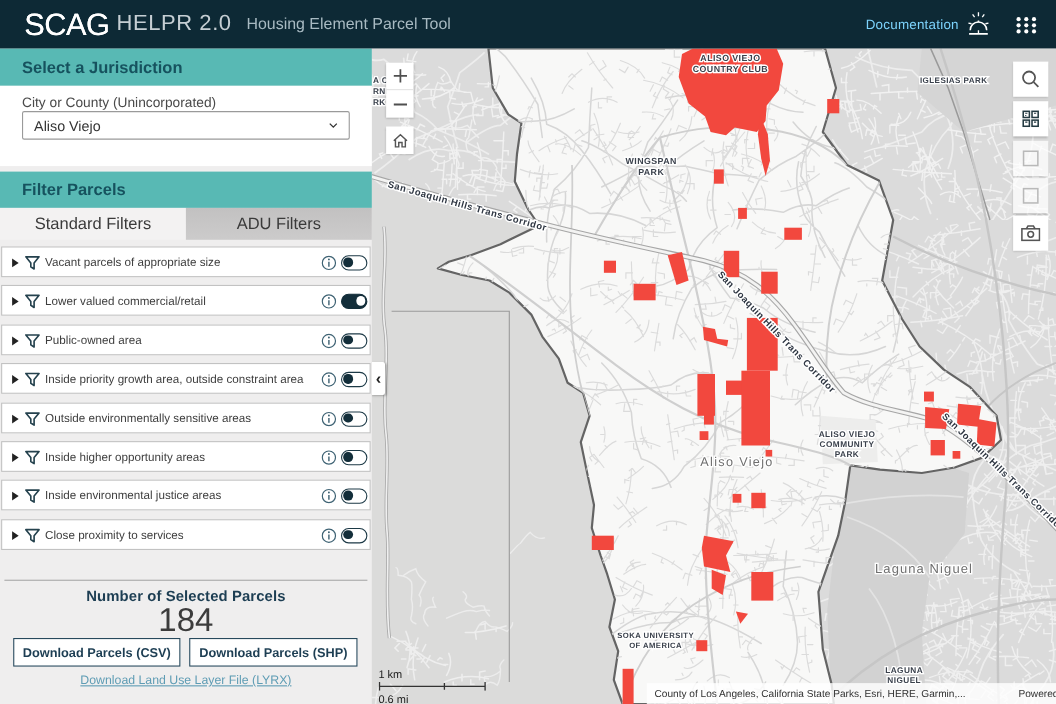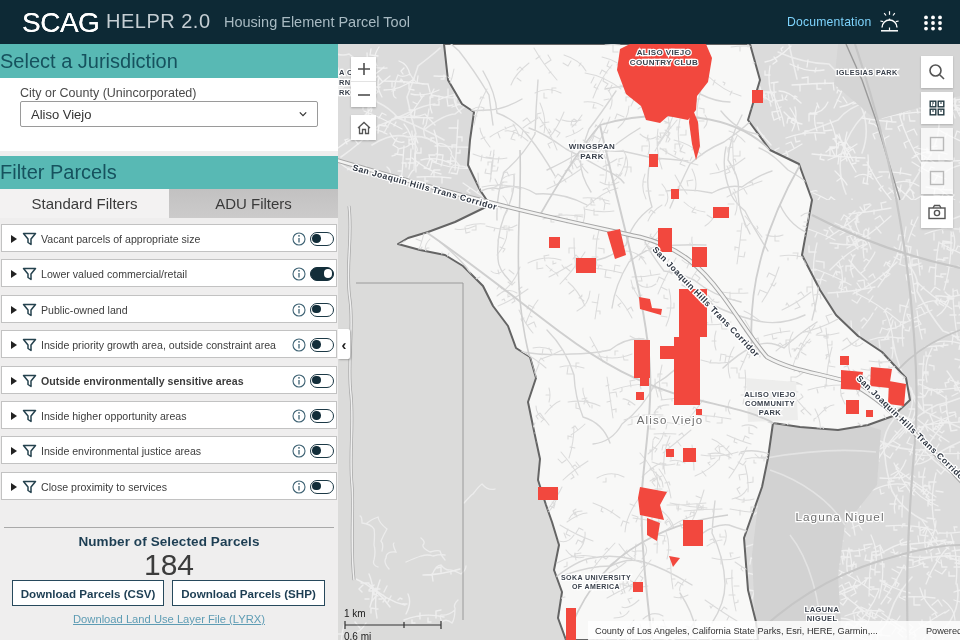--- a/index.html
+++ b/index.html
@@ -10,21 +10,21 @@
   #hdr { position:absolute; left:0; top:0; width:960px; height:44px; background:#0d2935; z-index:30; }
   #logo { position:absolute; left:22px; top:7px; }
   #helpr { position:absolute; left:106px; top:10px; font-size:20px; color:#c5ced3; letter-spacing:0.5px; }
   #subtt { position:absolute; left:224px; top:14px; font-size:14.5px; color:#a8bac2; }
   #doc { position:absolute; left:787px; top:15px; font-size:12.2px; color:#7dd3fc; letter-spacing:0.2px; }
   #bell { position:absolute; left:874px; top:4px; }
   #apps { position:absolute; left:920px; top:10px; width:24px; height:24px; }
 
   
   #side { position:absolute; left:0; top:44px; width:338px; height:596px; background:#efeeee; z-index:20; }
-  .tealbar { background:#58b9b4; color:#16525e; font-size:20px; display:flex; align-items:center; }
+  .tealbar { background:#58b9b4; color:#16525e; font-size:15px; padding-left:20px; display:flex; align-items:center;font-weight:bold; }
   #tb1 { position:absolute; left:0; top:0; width:338px; height:34px; }
   #wpanel { position:absolute; left:0; top:34px; width:338px; height:73px; background:#fff; }
   #lbl1 { position:absolute; left:20px; top:42px; font-size:12.5px; color:#4a4a4a; }
   #sel { position:absolute; left:20px; top:57px; width:298px; height:26px; background:#fff; border:1px solid #9a9a9a; border-radius:2px; font-size:13px; color:#333; display:flex; align-items:center; padding-left:10px; }
   #sel .chev { position:absolute; right:10px; top:8px; width:8px; height:8px; }
   #tb2 { position:absolute; left:0; top:112px; width:338px; height:33px; }
   #tabs { position:absolute; left:0; top:145px; width:338px; height:29px; }
   .tab { position:absolute; top:0; height:29px; width:169px; font-size:15px; color:#3a3a3a; display:flex; align-items:center; justify-content:center; }
   #taba { left:0; background:#f3f2f2; }
   #tabb { left:169px; background:linear-gradient(#c2c1c1,#cccbcb); }
@@ -265,21 +265,21 @@
           </svg>
         <div class="tog on">
             <div class="knob"></div>
           </div>
       </div>
       <div class="row" style="top:250.8px;">
         <div class="tri"></div>
           <svg class="fun" width="15" height="14" viewBox="0 0 15 14">
             <path d="M1.5 1.5 H13.5 L9 7 V12.5 L6 10.5 V7 Z" fill="none" stroke="#25424e" stroke-width="1.5" stroke-linejoin="round"></path>
           </svg>
-        <div class="txt">Public-owned land</div>
+        <div class="txt">Public-owned area</div>
           <svg class="inf" width="14" height="14" viewBox="0 0 14 14">
             <circle cx="7" cy="7" r="6" fill="none" stroke="#3f6374" stroke-width="1.1"></circle>
             <line x1="7" y1="6" x2="7" y2="10.4" stroke="#3f6374" stroke-width="1.3"></line>
             <circle cx="7" cy="3.8" r="0.9" fill="#3f6374"></circle>
           </svg>
         <div class="tog">
             <div class="knob"></div>
           </div>
       </div>
       <div class="row" style="top:286.2px;">
@@ -290,21 +290,21 @@
         <div class="txt">Inside priority growth area, outside constraint area</div>
           <svg class="inf" width="14" height="14" viewBox="0 0 14 14">
             <circle cx="7" cy="7" r="6" fill="none" stroke="#3f6374" stroke-width="1.1"></circle>
             <line x1="7" y1="6" x2="7" y2="10.4" stroke="#3f6374" stroke-width="1.3"></line>
             <circle cx="7" cy="3.8" r="0.9" fill="#3f6374"></circle>
           </svg>
         <div class="tog">
             <div class="knob"></div>
           </div>
       </div>
-      <div class="row" style="top:321.6px;font-weight:bold;">
+      <div class="row" style="top:321.6px;">
         <div class="tri"></div>
           <svg class="fun" width="15" height="14" viewBox="0 0 15 14">
             <path d="M1.5 1.5 H13.5 L9 7 V12.5 L6 10.5 V7 Z" fill="none" stroke="#25424e" stroke-width="1.5" stroke-linejoin="round"></path>
           </svg>
         <div class="txt">Outside environmentally sensitive areas</div>
           <svg class="inf" width="14" height="14" viewBox="0 0 14 14">
             <circle cx="7" cy="7" r="6" fill="none" stroke="#3f6374" stroke-width="1.1"></circle>
             <line x1="7" y1="6" x2="7" y2="10.4" stroke="#3f6374" stroke-width="1.3"></line>
             <circle cx="7" cy="3.8" r="0.9" fill="#3f6374"></circle>
           </svg>

